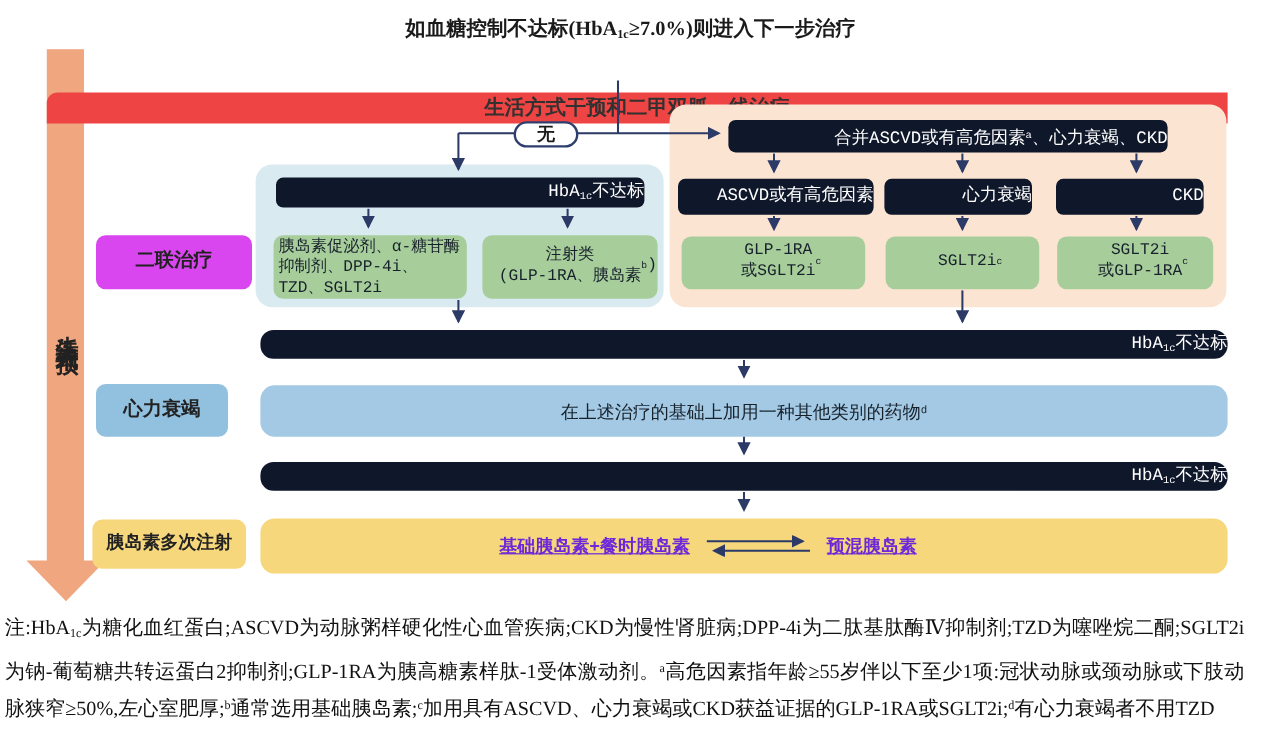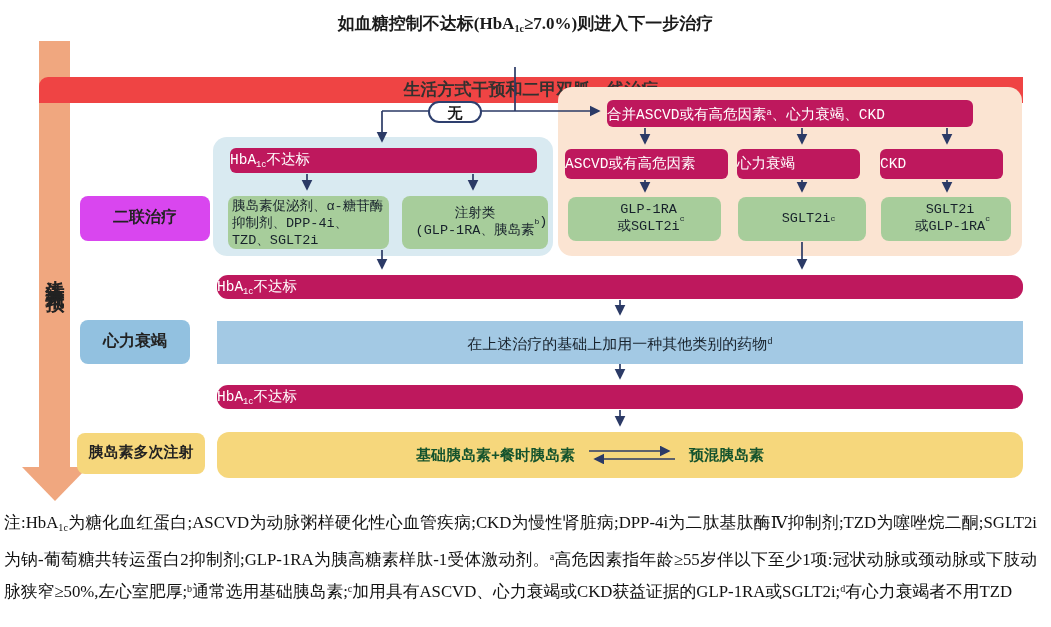--- a/index.html
+++ b/index.html
@@ -19,21 +19,21 @@
   #varrow-head{left:22px;top:467px;width:0;height:0;border-left:33px solid transparent;
     border-right:33px solid transparent;border-top:34px solid #f0a77f;}
   #varrow-label{left:41px;top:198px;width:28px;height:150px;writing-mode:vertical-rl;
     text-align:center;font-size:19px;font-weight:bold;color:#222;letter-spacing:3px;line-height:28px;}
 
   
   .panel{border-radius:14px;}
   #panel-left{left:213px;top:137px;width:340px;height:119px;background:#d9eaf1;}
   #panel-right{left:558px;top:87px;width:464px;height:169px;background:#fbe4d2;}
 
-  .navy{background:#be185d;color:#fff;border-radius:6px;text-align:left;
+  .navy{background:#0f172a;color:#fff;border-radius:6px;text-align:right;
         font-family:"Liberation Mono","DejaVu Sans Mono",monospace;}
   .green{background:#a7cd9b;border-radius:8px;color:#17212b;
          font-family:"Liberation Mono","DejaVu Sans Mono",monospace;font-size:13.5px;line-height:1.25;padding-left:13px;}
   .center-flex{display:flex;align-items:center;justify-content:center;}
   .prewrap{white-space:pre-line;text-align:center;}
 
   #lp-header{left:230px;top:148px;width:307px;height:25px;line-height:25px;font-size:14.5px;}
   #lp-oral{left:228px;top:196px;width:161px;height:53px;padding:3px 4px;text-align:left;}
   #lp-inject{left:402px;top:196px;width:146px;height:53px;}
 
@@ -44,26 +44,26 @@
   #cond-2{left:880px;width:123px;}
   .therapy{top:197px;height:44px;}
   #therapy-0{left:568px;width:153px;}
   #therapy-1{left:738px;width:128px;}
   #therapy-2{left:881px;width:130px;}
 
   .widebar{left:217px;width:806px;}
   #bar1,#bar2{height:24px;line-height:24px;font-size:14.5px;border-radius:11px;}
   #bar1{top:275px;}
   #bar2{top:385px;}
-  #triple-bar{top:321px;height:43px;line-height:43px;background:#a3c9e4;border-radius:0;
+  #triple-bar{top:321px;height:43px;line-height:43px;background:#a3c9e4;border-radius:12px;
     text-align:center;font-size:15px;color:#17212b;font-family:"Liberation Mono","DejaVu Sans Mono",monospace;}
   #insulin-row{top:432px;height:46px;background:#f6d77c;border-radius:12px;}
   #insulin-inner{display:flex;height:100%;align-items:center;justify-content:center;gap:12px;
-    transform:translateX(-30px);font-size:15px;font-weight:600;color:#14532d;
-    font-family:"Liberation Mono","DejaVu Sans Mono",monospace;}
+    transform:translateX(-30px);font-size:15px;font-weight:600;color:#6d28d9;
+    font-family:"Liberation Mono","DejaVu Sans Mono",monospace;text-decoration:underline;}
 
   
   .stage-label{border-radius:8px;text-align:center;font-weight:600;color:#222;
     font-family:"Liberation Mono","DejaVu Sans Mono",monospace;}
   #label-dual{left:80px;top:196px;width:130px;height:45px;line-height:45px;background:#d946ef;font-size:16px;}
   #label-triple{left:80px;top:320px;width:110px;height:44px;line-height:44px;background:#92c1e0;font-size:16px;}
   #label-insulin{left:77px;top:433px;width:128px;height:41px;line-height:41px;background:#f6d77c;font-size:15px;}
 
   
   #no-pill{left:428px;top:101px;width:54px;height:22px;background:#fff;border:2px solid #2e3f6e;

